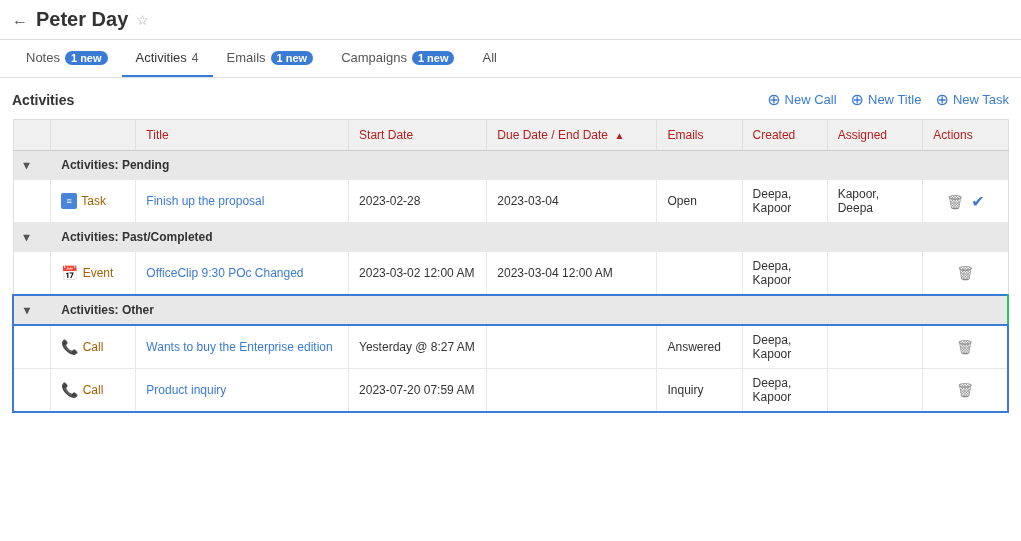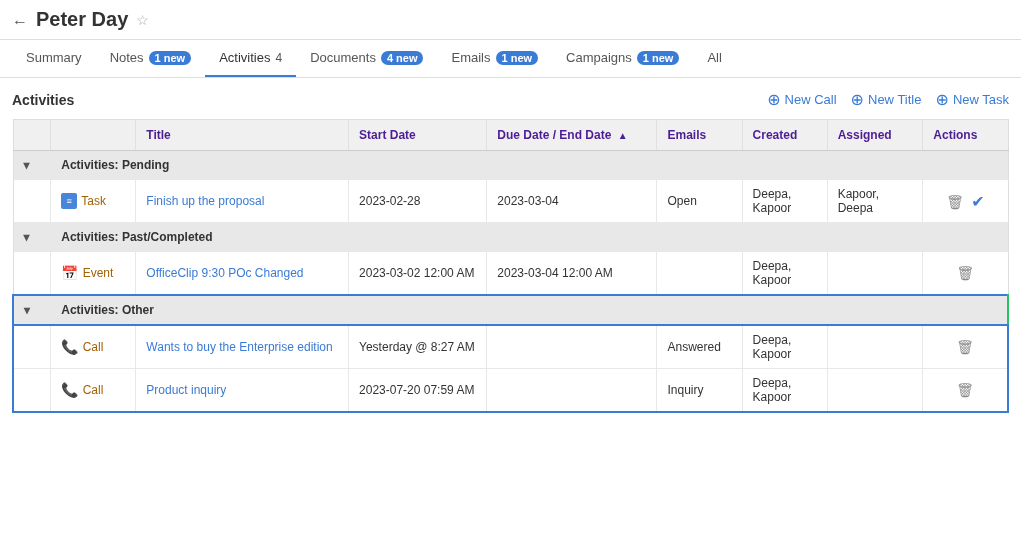--- a/index.html
+++ b/index.html
@@ -22,22 +22,22 @@
     .action-buttons { display: flex; gap: 14px; align-items: center; }
     .action-btn { display: flex; align-items: center; gap: 4px; color: #3a7bd5; cursor: pointer; font-size: 13px; }
     .action-btn .btn-icon { font-size: 16px; color: #3a7bd5; }
 
     .activities-table { width: 100%; border-collapse: collapse; border: 1px solid #ddd; }
     .activities-table th {
       background: #f0f0f0;
       padding: 8px 10px;
       text-align: left;
       font-size: 12px;
-      color: #4c1d95;
-      font-weight: 700;
+      color: #b91c1c;
+      font-weight: 400;
       border-bottom: 1px solid #ccc;
       border-right: 1px solid #e0e0e0;
     }
     .activities-table th:last-child { border-right: none; }
     .activities-table td {
       padding: 7px 10px;
       border-bottom: 1px solid #e8e8e8;
       border-right: 1px solid #e8e8e8;
       vertical-align: middle;
       font-size: 12px;
@@ -74,33 +74,26 @@
 <body>
 
 <div class="top-bar">
   <span class="back-arrow">←</span>
   <span class="page-title">Peter Day</span>
   <span class="star-icon">☆</span>
 </div>
 
 <div class="tabs">
   <div class="tab">
-    <span>Summary</span>
-  </div>
-  <div class="tab">
     <span>Notes</span>
     <span class="badge">1 new</span>
   </div>
   <div class="tab active">
     <span>Activities</span>
     <span style="color:#555;font-size:12px;">4</span>
-  </div>
-  <div class="tab">
-    <span>Documents</span>
-    <span class="badge">4 new</span>
   </div>
   <div class="tab">
     <span>Emails</span>
     <span class="badge">1 new</span>
   </div>
   <div class="tab">
     <span>Campaigns</span>
     <span class="badge">1 new</span>
   </div>
   <div class="tab">

